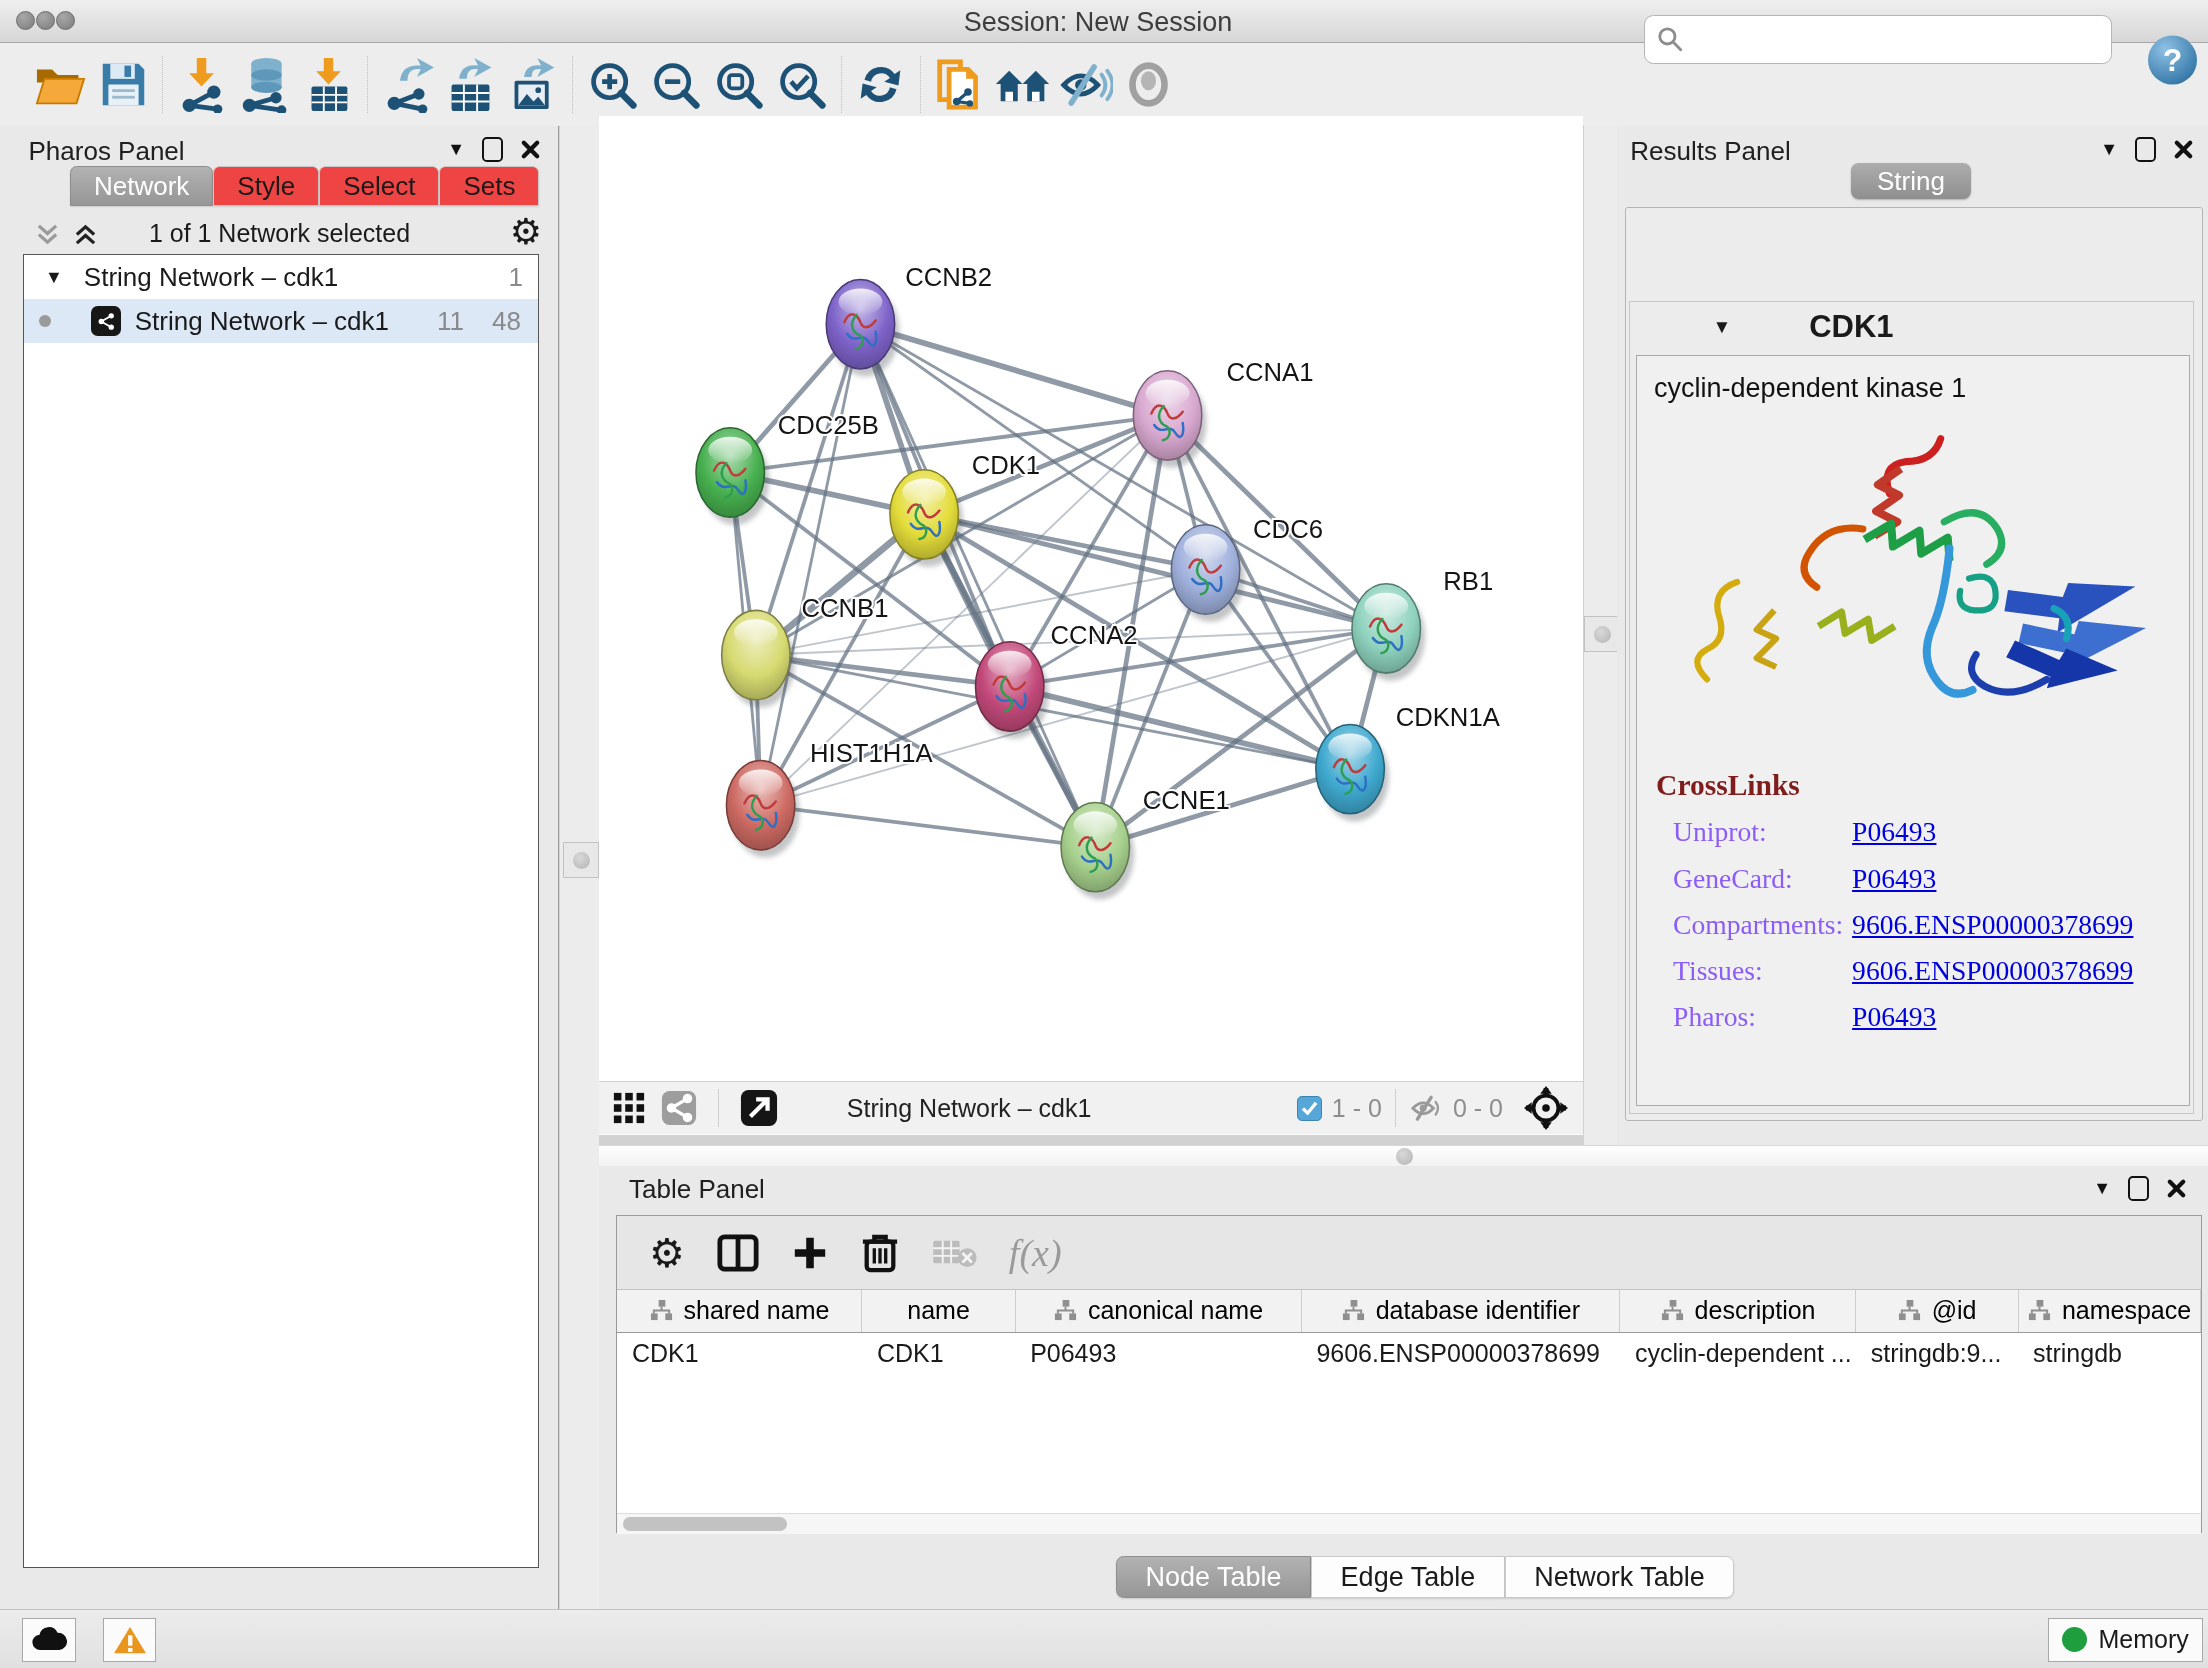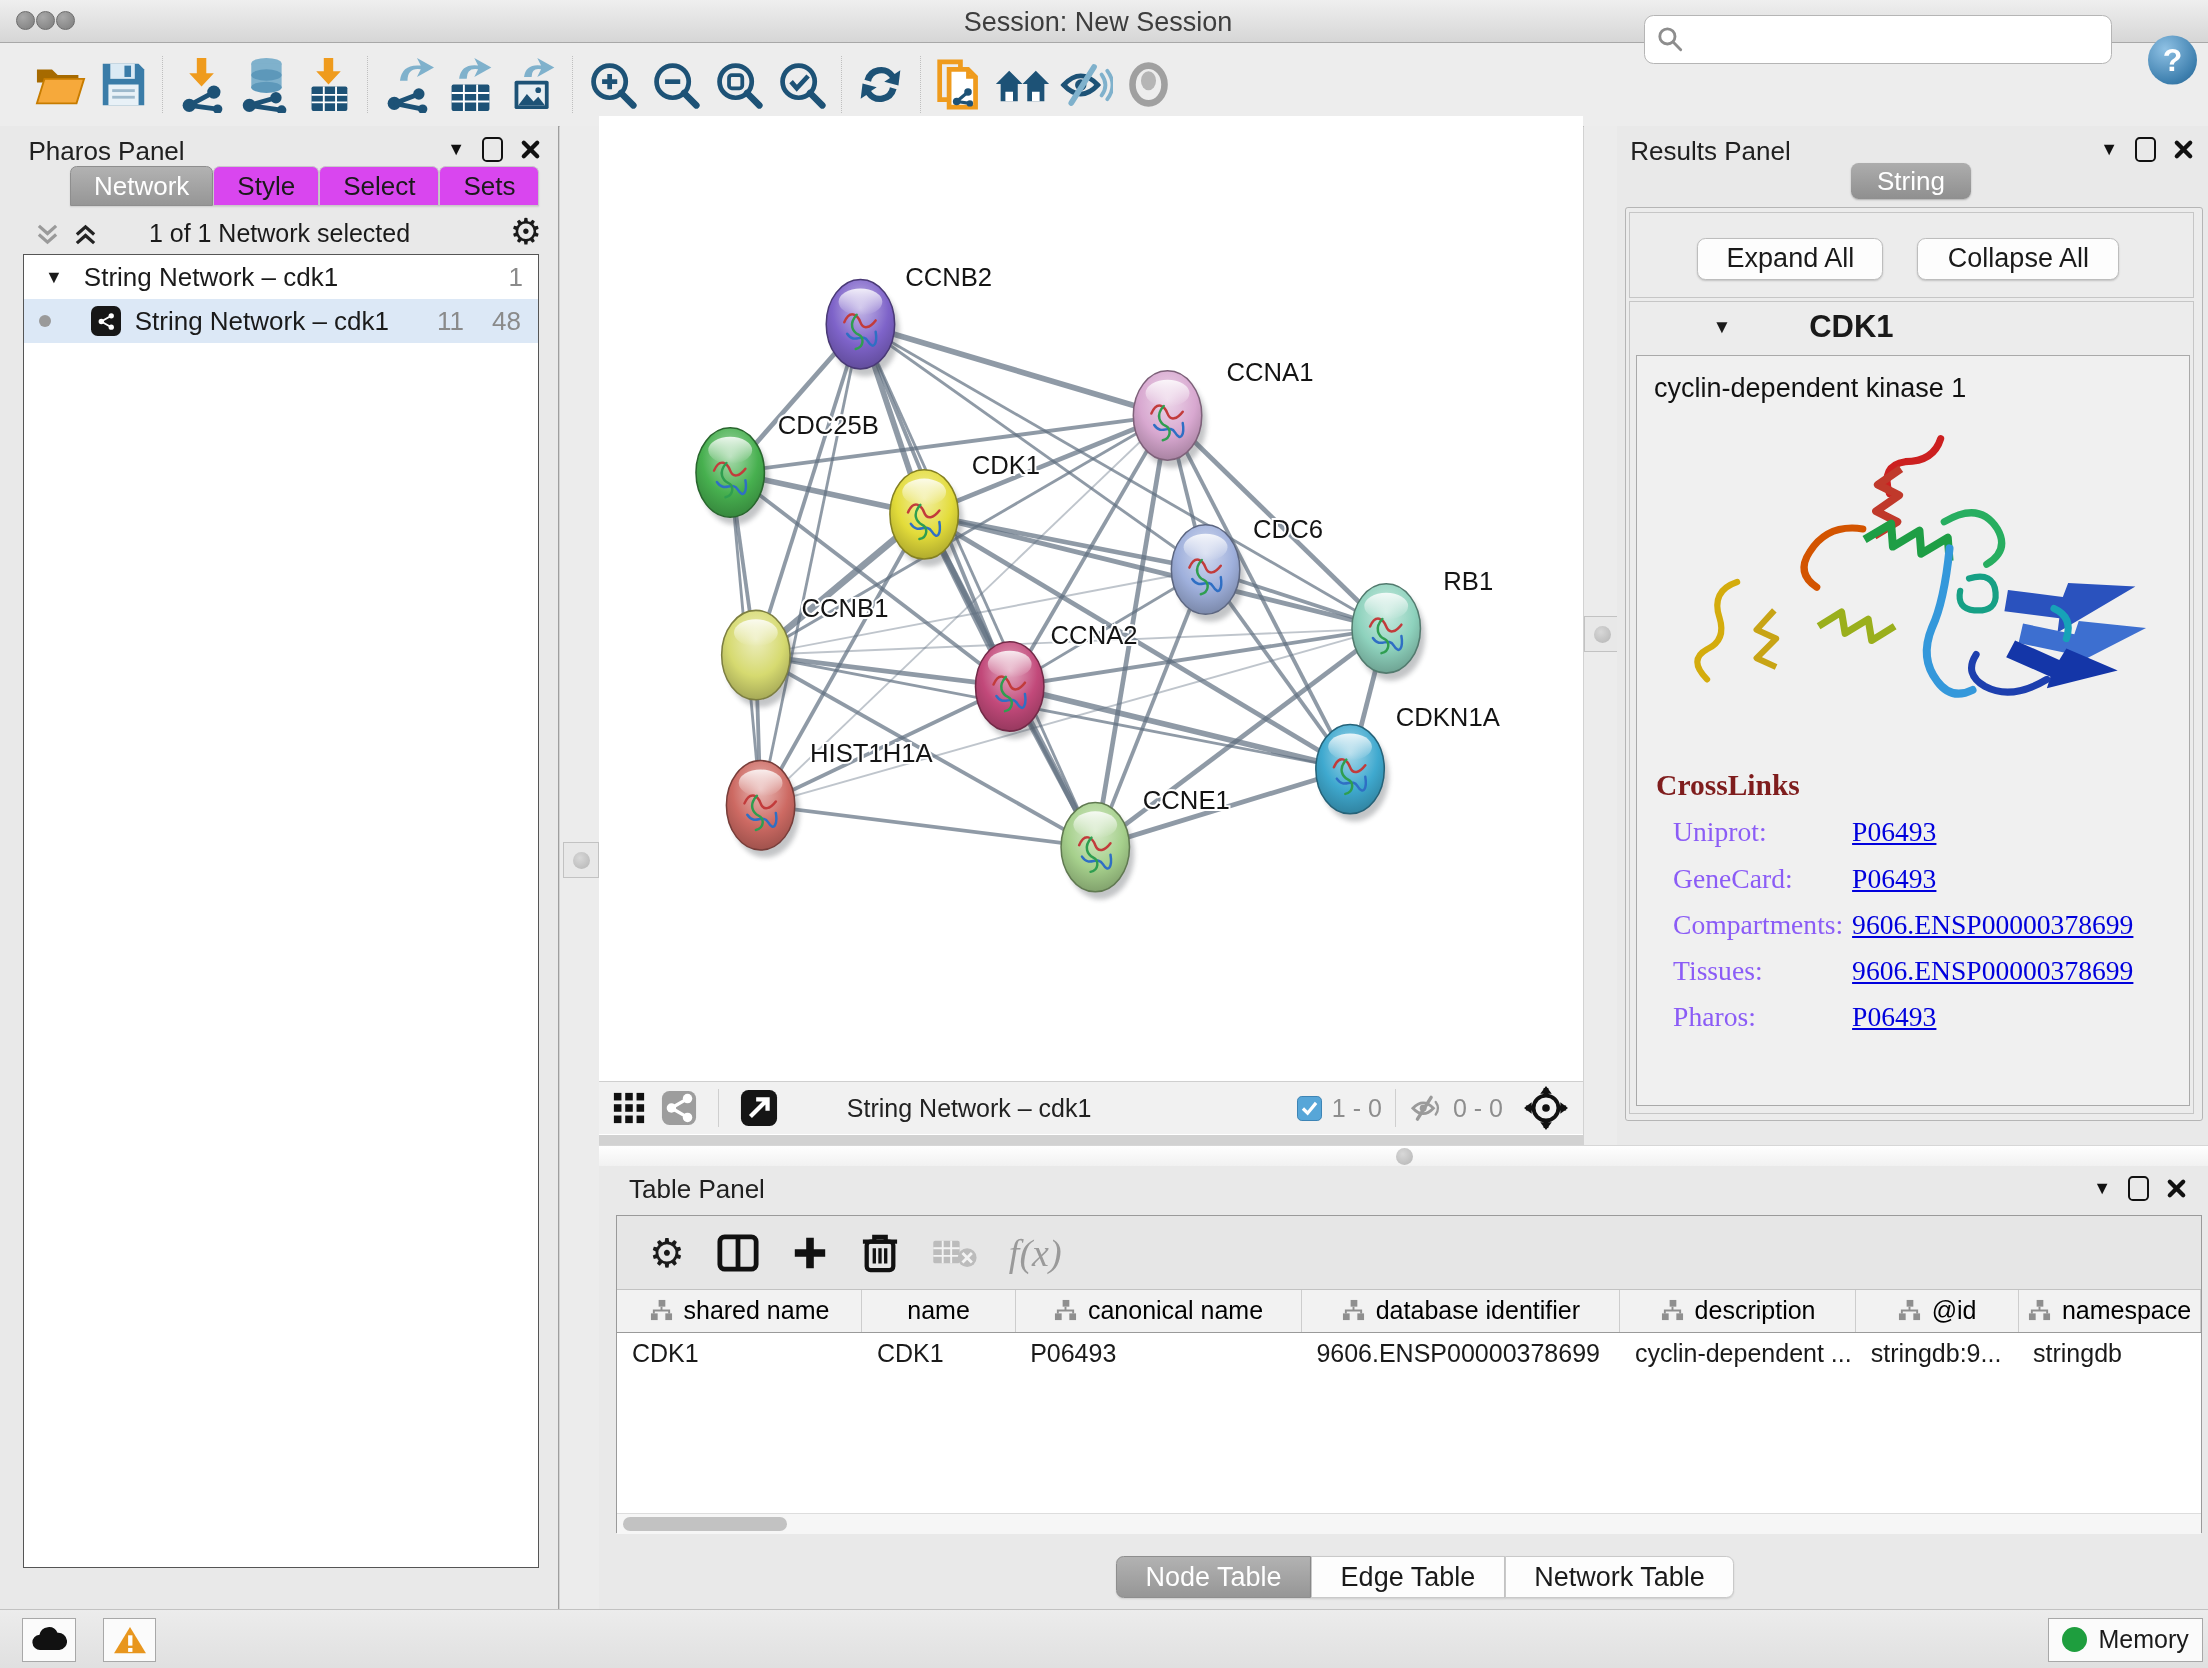--- a/index.html
+++ b/index.html
@@ -30,21 +30,21 @@
 
   
   .panel-title { font-size:26px; color:#202020; }
   .win-ctrls { position:absolute; display:flex; align-items:center; gap:17px; }
   .ctrl-tri { font-size:18px; color:#111; }
   .ctrl-box { width:21px; height:25px; border:2.4px solid #111; border-radius:4.8px; }
 
   
   #control-panel { position:absolute; left:0; top:126px; width:559px; height:1483px;
     background:#e9e9e9; border-right:1px solid #9e9e9e; }
-  .tab { height:40px; border:1px solid #c9c9c9; background:#d946ef; display:flex;
+  .tab { height:40px; border:1px solid #c9c9c9; background:#ef4444; display:flex;
     align-items:center; justify-content:center; font-size:26px; padding:0 23px;
     border-radius:6.7px 6.7px 0 0; box-shadow:0 1px 1.9px rgba(0,0,0,.12); }
   .tab.selected { background:linear-gradient(#b2b2b2,#969696); color:#fff; border-color:#8e8e8e; }
   #cp-tabs { position:absolute; left:70px; top:40px; display:flex; }
   #cp-subhead { position:absolute; left:0; top:91px; width:559px; height:32px; }
   #cp-tree { position:absolute; left:23px; top:128px; width:516px; height:1314px;
     background:#fff; border:1.9px solid #555; }
   .tree-row { position:relative; height:44px; display:flex; align-items:center; font-size:26px; }
   .tree-row .count { position:absolute; color:#8a8a8a; }
   #tree-child { background:#dce8f6; }
@@ -661,24 +661,20 @@
     <div class="panel-title" style="position:absolute;left:13.3px;top:9.5px">Results Panel</div>
     <div class="win-ctrls" style="right:15px;top:11.4px">
       <span class="ctrl-tri">▼</span>
       <span class="ctrl-box"></span>
       <svg width="21" height="21" viewBox="0 0 22 22">
         <path d="M4 4 L18 18 M18 4 L4 18" stroke="#111" stroke-width="4.5" stroke-linecap="round"></path>
       </svg>
     </div>
     <div id="string-tab">String</div>
     <div id="rp-outer">
-      <div id="rp-buttons">
-        <div class="rp-btn" style="left:67px;width:186px">Expand All</div>
-        <div class="rp-btn" style="left:287px;width:202px">Collapse All</div>
-      </div>
       <div id="rp-entry">
         <div id="entry-head">
           <span style="margin-left:82px;font-size:19px">▼</span>
           <span style="margin-left:78px;font-size:31px;font-weight:bold">CDK1</span>
         </div>
         <div id="entry-body">
           <div id="entry-desc">cyclin-dependent kinase 1</div>
           <svg id="protein-img" width="518" height="354" viewBox="0 0 560 400">
             <path d="M300 38 q-8 26 -40 26 q-28 4 -18 36" fill="none" stroke="#cc2020" stroke-width="8" stroke-linecap="round"></path>
             <path d="M255 72 l-26 18 24 12 -26 18 24 12 -26 16" fill="none" stroke="#c0392b" stroke-width="9" stroke-linejoin="round"></path>

